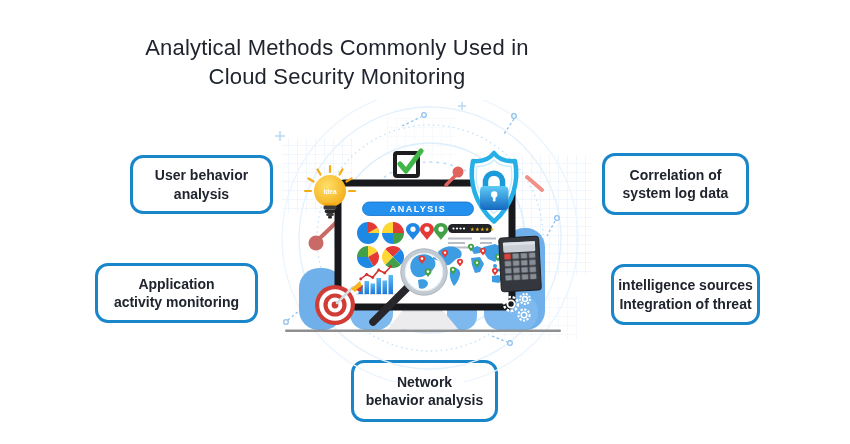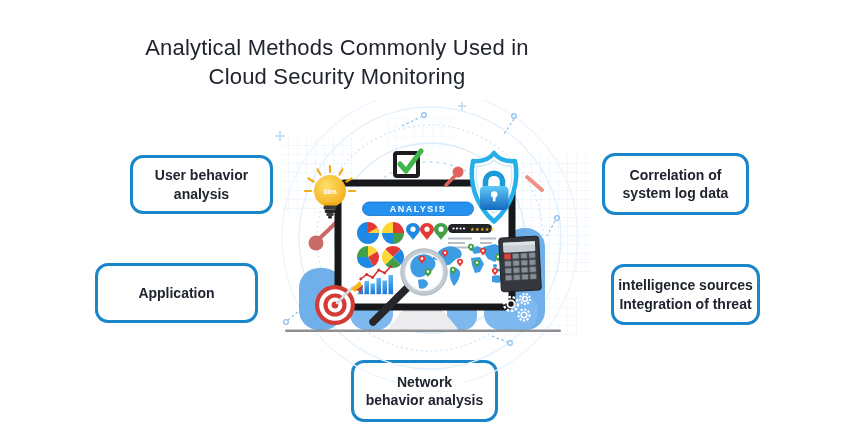--- a/index.html
+++ b/index.html
@@ -34,20 +34,21 @@
     <div>Analytical Methods Commonly Used in</div>
     <div>Cloud Security Monitoring</div>
   </div>
 
   <div class="method-box box-user">
     <span>User behavior</span>
     <span>analysis</span>
   </div>
   <div class="method-box box-app">
     <span>Application</span>
+    <span>activity monitoring</span>
   </div>
   <div class="method-box box-corr">
     <span>Correlation of</span>
     <span>system log data</span>
   </div>
   <div class="method-box box-threat">
     <span>intelligence sources</span>
     <span>Integration of threat</span>
   </div>
   <div class="method-box box-network">

